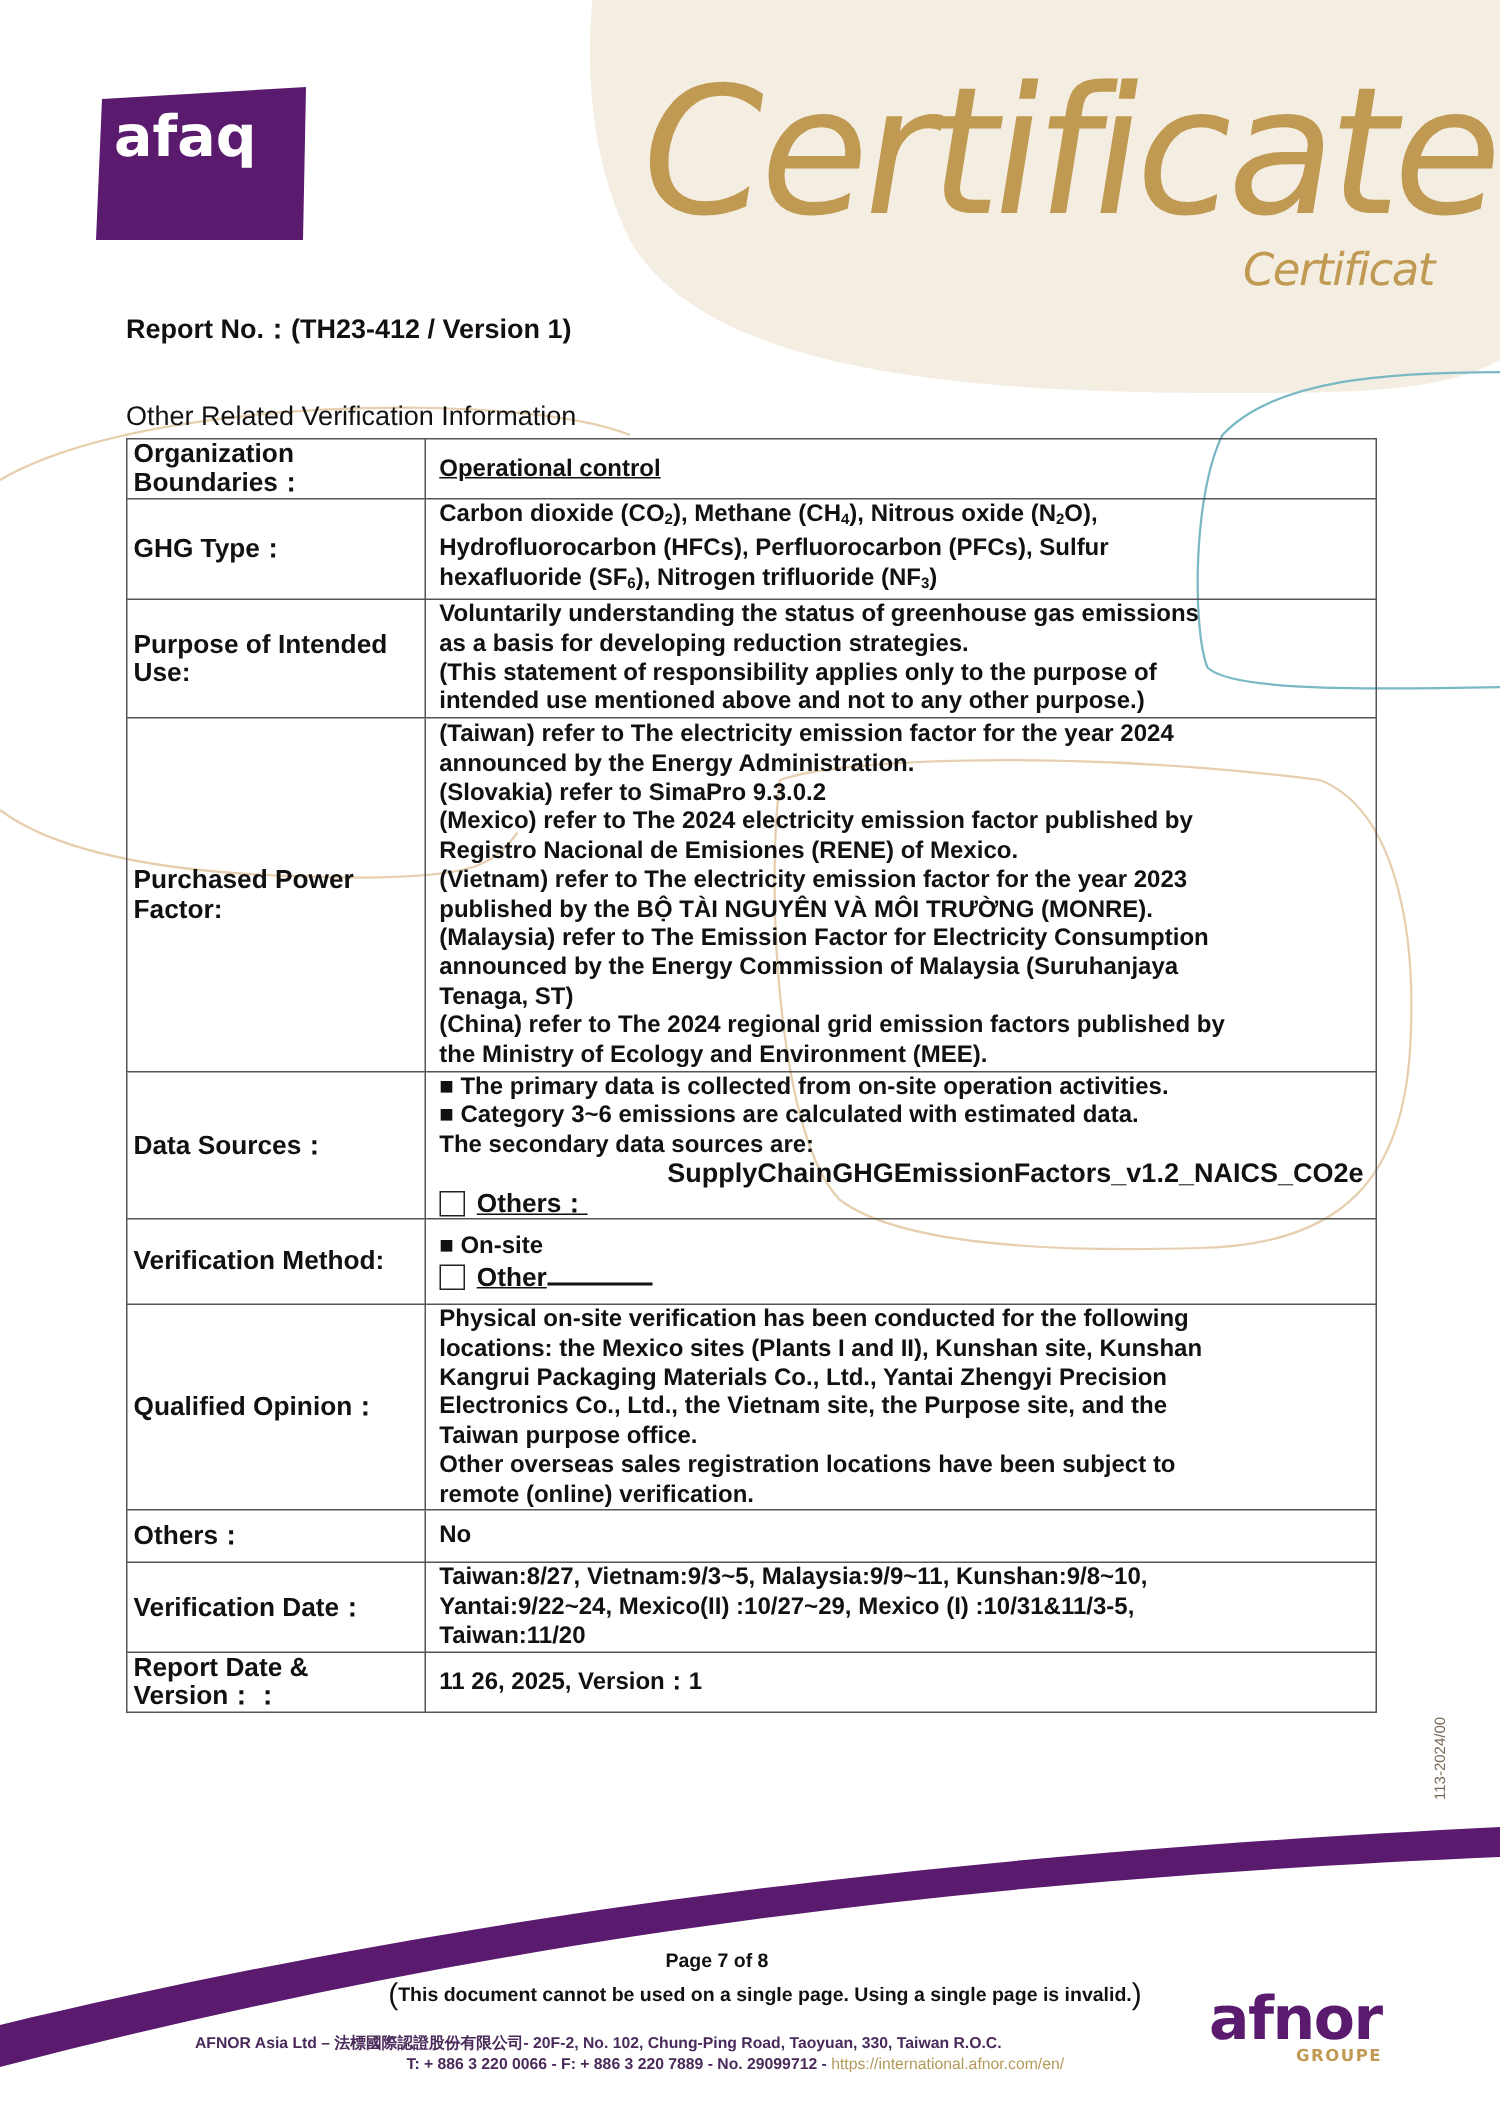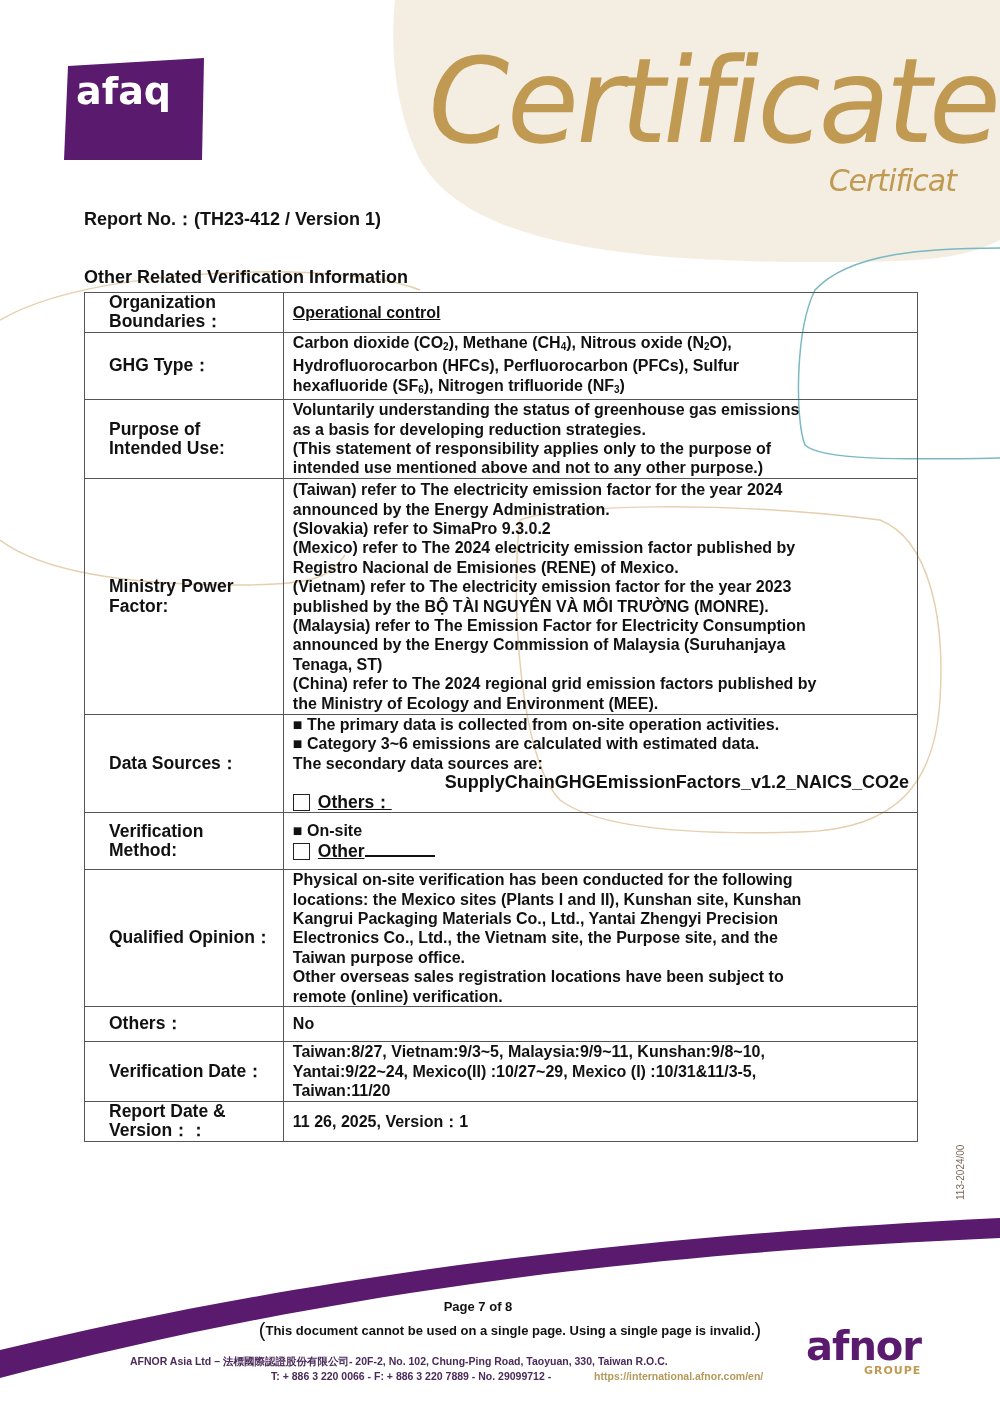--- a/index.html
+++ b/index.html
@@ -2,38 +2,38 @@
 <html><head>
   <meta charset="utf-8">
   <style>
     html, body { margin: 0; padding: 0; }
     body { width: 1000px; height: 1414px; position: relative; overflow: hidden; background: #ffffff; font-family: "Liberation Sans", sans-serif; color: #111; }
     .bg-svg { position: absolute; left: 0; top: 0; width: 1000px; height: 1414px; z-index: 0; }
     .logo-afaq { position: absolute; left: 64px; top: 56px; width: 140px; height: 104px; z-index: 2; }
     .cert-title { position: absolute; left: 428px; top: 42px; font-family: "DejaVu Sans", sans-serif; font-style: italic; font-weight: normal; font-size: 118px; letter-spacing: -4px; color: #c09a52; z-index: 2; line-height: 1; transform: skewX(2deg); }
     .cert-sub { position: absolute; right: 44px; top: 166px; font-family: "DejaVu Sans", sans-serif; font-style: italic; font-size: 30px; color: #c09a52; z-index: 2; letter-spacing: -1px; line-height: 1; }
     .report-no { position: absolute; left: 84px; top: 207px; font-weight: bold; font-size: 18px; z-index: 2; }
-    .section-title { position: absolute; left: 84px; top: 267px; font-weight: bold; font-size: 18px; z-index: 2; }
+    .section-title { position: absolute; left: 84px; top: 267px; font-weight: normal; font-size: 18px; z-index: 2; }
     table.info { position: absolute; left: 84px; top: 292px; width: 834px; border-collapse: collapse; z-index: 2; }
     table.info td { border: 1.5px solid #555; vertical-align: middle; font-weight: bold; font-size: 16px; line-height: 19.4px; padding: 0 8px; }
-    table.info td.lbl { width: 245px; font-size: 17.5px; padding-left: 24px; }
+    table.info td.lbl { width: 245px; font-size: 17.5px; padding-left: 4px; }
     table.info td.val { padding-left: 9px; }
     .line { display: block; }
     .indent { display: block; padding-left: 152px; font-size: 18px; }
     .chk { display: inline-block; width: 15px; height: 15px; border: 1.5px solid #222; vertical-align: -3px; margin-right: 8px; background: #fff; }
     .big { font-size: 17.5px; text-decoration: underline; }
     .blank { display: inline-block; width: 70px; border-bottom: 2px solid #111; height: 14px; vertical-align: baseline; }
     sub { font-size: 10px; vertical-align: -2px; }
     .form-code { position: absolute; left: 955px; top: 1200px; transform: rotate(-90deg); transform-origin: left top; font-size: 10px; color: #7a6a5a; z-index: 2; white-space: nowrap; }
     .page-no { position: absolute; left: 0; width: 956px; top: 1299px; text-align: center; font-weight: bold; font-size: 13px; z-index: 2; }
     .notice { position: absolute; left: 0; width: 1020px; top: 1319px; text-align: center; font-weight: bold; font-size: 13px; z-index: 2; }
     .notice .paren { font-weight: normal; font-size: 20px; vertical-align: -2px; }
     .addr1 { position: absolute; left: 130px; top: 1355px; font-size: 10.5px; font-weight: bold; color: #4a2a5a; z-index: 2; }
     .addr2 { position: absolute; left: 271px; top: 1370px; font-size: 10.5px; font-weight: bold; color: #4a2a5a; z-index: 2; }
-    .addr2 .url { color: #b39a5a; font-weight: bold; margin-left: 40px; }
+    .addr2 .url { color: #b39a5a; font-weight: normal; }
     .afnor-logo { position: absolute; left: 806px; top: 1326px; z-index: 2; }
     .afnor-logo .word { font-family: "DejaVu Sans", sans-serif; font-weight: bold; font-size: 40px; color: #5a1a6e; letter-spacing: -1px; line-height: 1; }
     .afnor-logo .groupe { position: absolute; left: 58px; top: 38px; font-family: "DejaVu Sans", sans-serif; font-weight: bold; font-size: 11px; color: #c09a52; letter-spacing: 1px; }
   </style>
 </head>
 <body>
 
 <svg class="bg-svg" viewBox="0 0 1000 1414" xmlns="http://www.w3.org/2000/svg">
   <path d="M395 0 L1000 0 L1000 240 C960 262 900 262 820 262 C640 262 470 248 420 160 C395 110 390 50 395 0 Z" fill="#f4ede1"></path>
   <path d="M0 320 C60 285 180 270 290 272 C360 274 400 282 420 290" fill="none" stroke="#e6cfae" stroke-width="1.5"></path>
@@ -71,21 +71,21 @@
   <tr style="height:79px;">
     <td class="lbl">Purpose of Intended Use:</td>
     <td class="val">
       <span class="line">Voluntarily understanding the status of greenhouse gas emissions</span>
       <span class="line">as a basis for developing reduction strategies.</span>
       <span class="line">(This statement of responsibility applies only to the purpose of</span>
       <span class="line">intended use mentioned above and not to any other purpose.)</span>
     </td>
   </tr>
   <tr style="height:236px;">
-    <td class="lbl">Ministry Power Factor:</td>
+    <td class="lbl">Purchased Power Factor:</td>
     <td class="val">
       <span class="line">(Taiwan) refer to The electricity emission factor for the year 2024</span>
       <span class="line">announced by the Energy Administration.</span>
       <span class="line">(Slovakia) refer to SimaPro 9.3.0.2</span>
       <span class="line">(Mexico) refer to The 2024 electricity emission factor published by</span>
       <span class="line">Registro Nacional de Emisiones (RENE) of Mexico.</span>
       <span class="line">(Vietnam) refer to The electricity emission factor for the year 2023</span>
       <span class="line">published by the BỘ TÀI NGUYÊN VÀ MÔI TRƯỜNG (MONRE).</span>
       <span class="line">(Malaysia) refer to The Emission Factor for Electricity Consumption</span>
       <span class="line">announced by the Energy Commission of Malaysia (Suruhanjaya</span>

